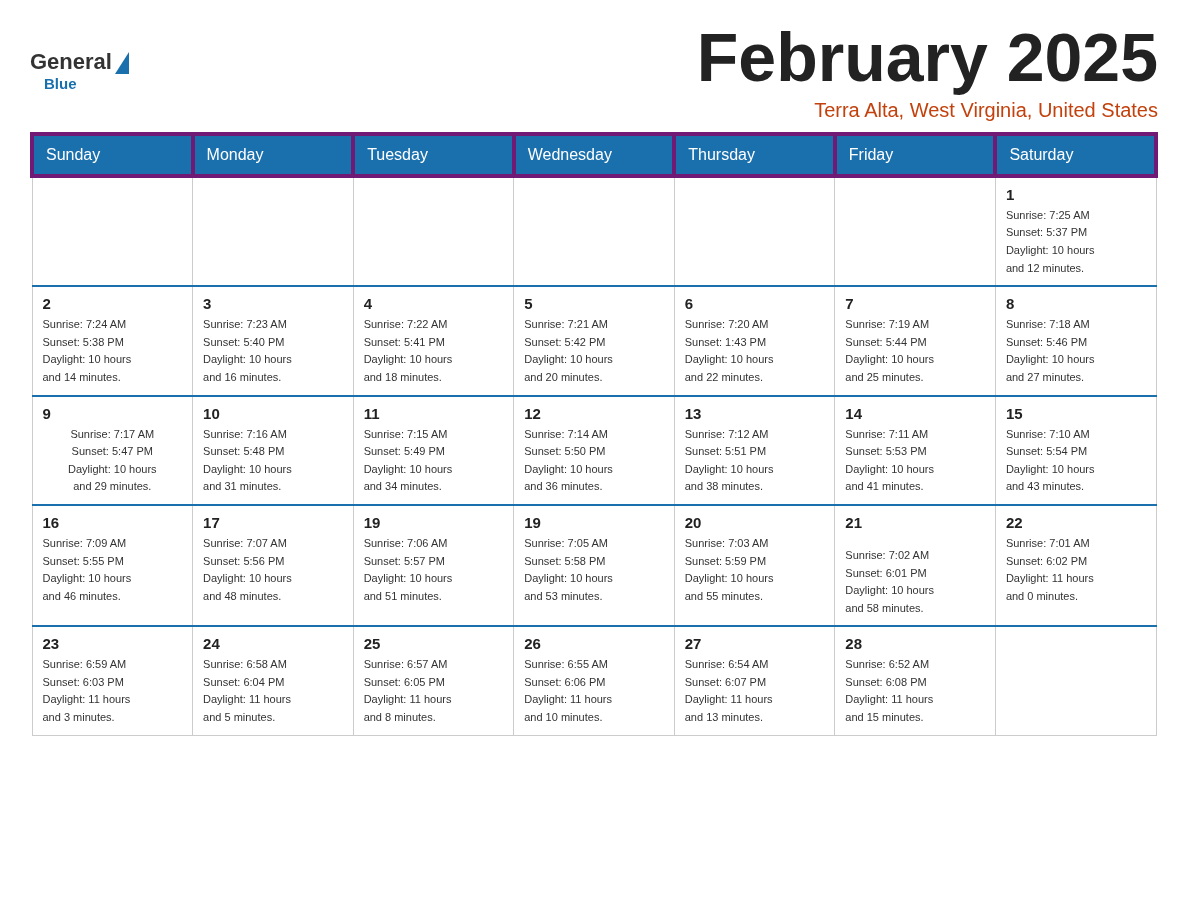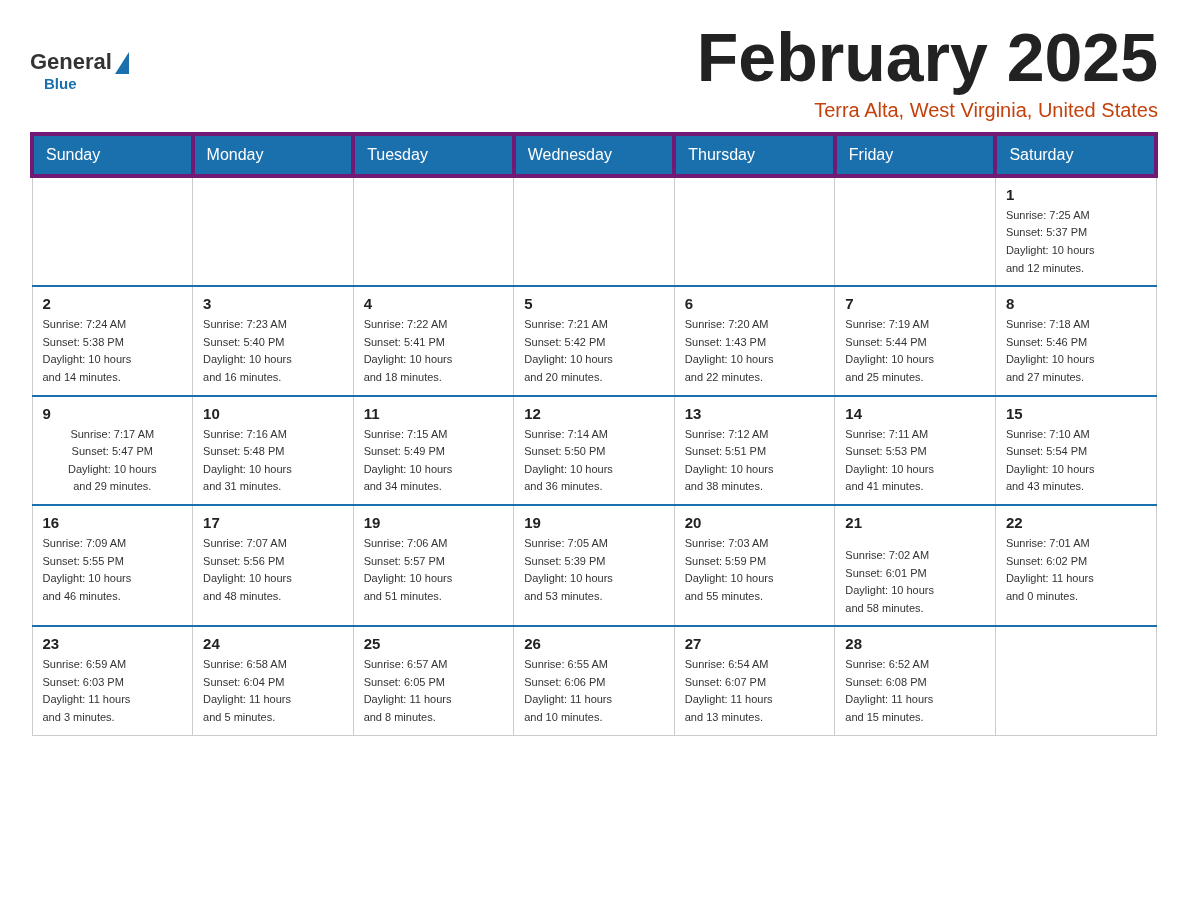--- a/index.html
+++ b/index.html
@@ -269,21 +269,21 @@
         <td>
           <span class="day-number">19</span>
           <div class="day-info" style="white-space: pre-line;">Sunrise: 7:06 AM
 Sunset: 5:57 PM
 Daylight: 10 hours
 and 51 minutes.</div>
         </td>
         <td>
           <span class="day-number">19</span>
           <div class="day-info" style="white-space: pre-line;">Sunrise: 7:05 AM
-Sunset: 5:39 PM
+Sunset: 5:58 PM
 Daylight: 10 hours
 and 53 minutes.</div>
         </td>
         <td>
           <span class="day-number">20</span>
           <div class="day-info" style="white-space: pre-line;">Sunrise: 7:03 AM
 Sunset: 5:59 PM
 Daylight: 10 hours
 and 55 minutes.</div>
         </td>

